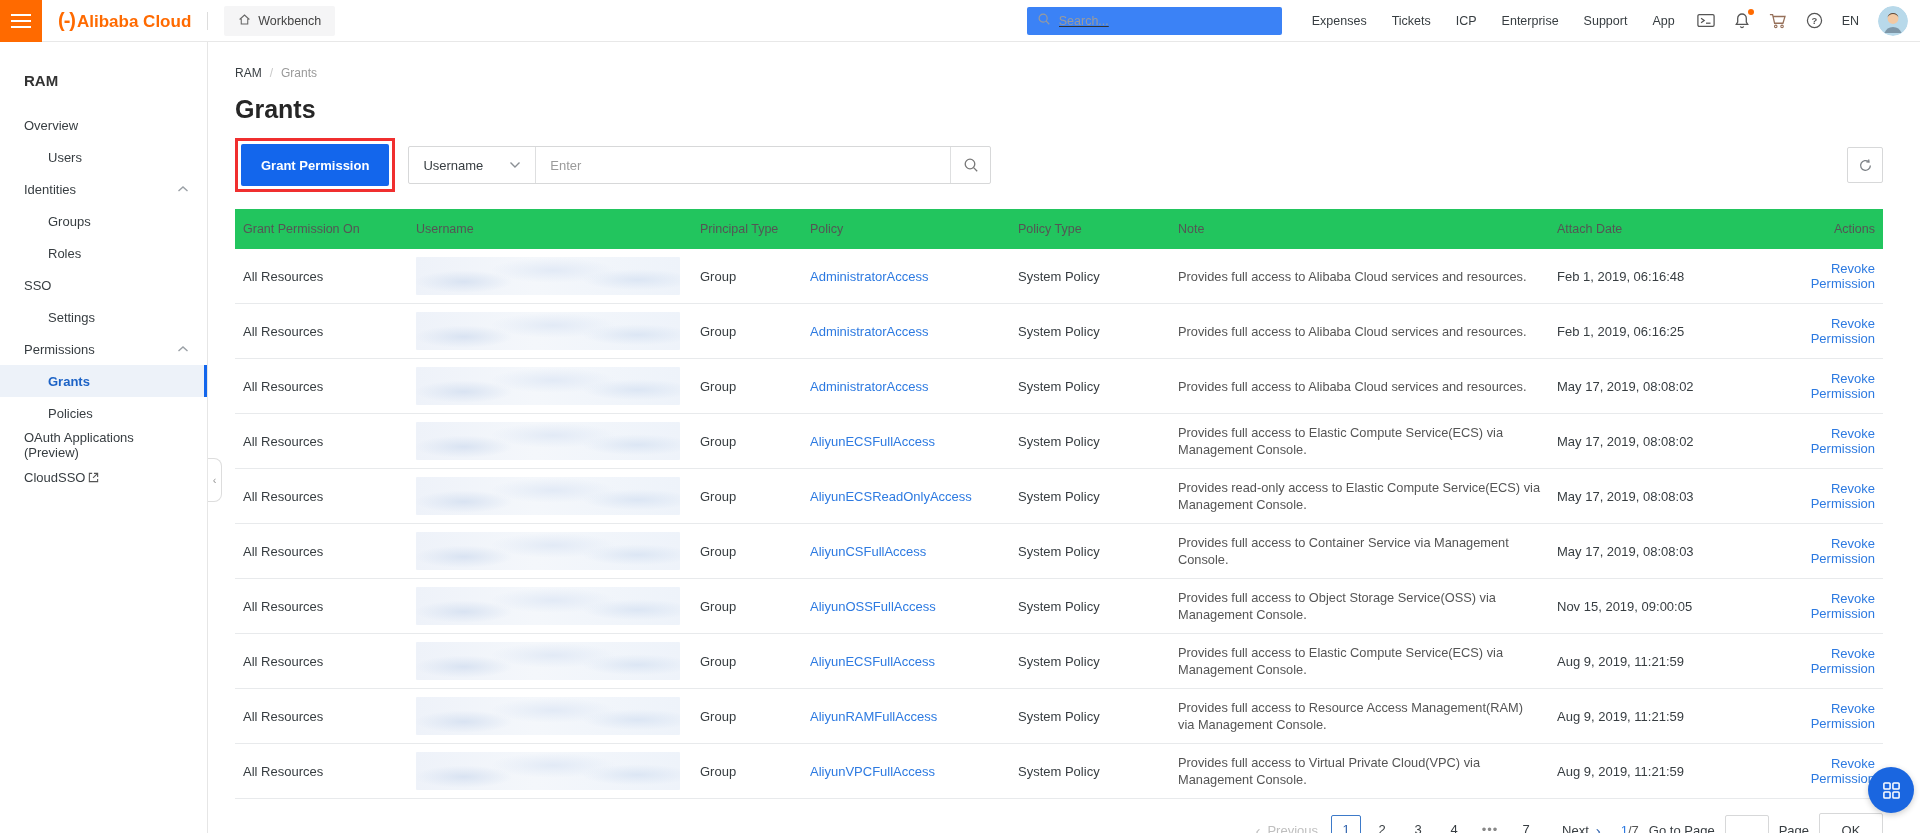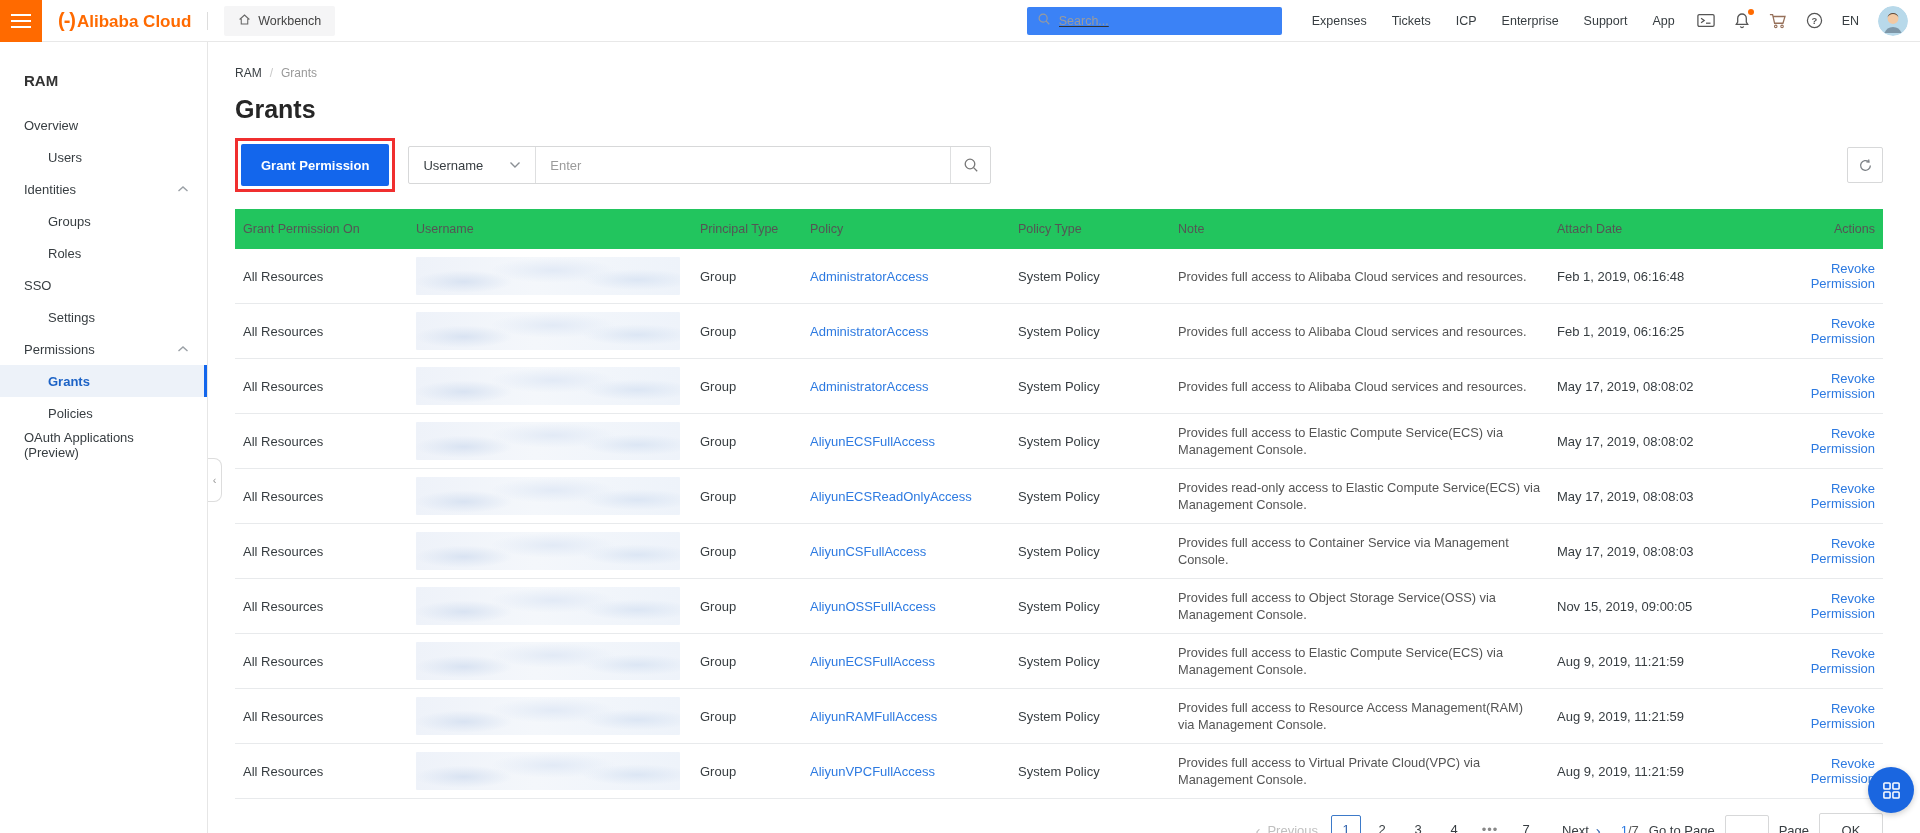--- a/index.html
+++ b/index.html
@@ -237,20 +237,28 @@
 
   </li>
       <li class="side-item lvl1">
     <span class="side-label">Policies</span>
 
   </li>
       <li class="side-item lvl0">
     <span class="side-label">OAuth Applications (Preview)</span>
 
   </li>
+      <li class="side-item lvl0">
+    <span class="side-label">CloudSSO</span>
+    <svg class="ext" width="11" height="11" viewBox="0 0 12 12">
+          <path d="M4.5 1.5 H1.5 V10.5 H10.5 V7.5" fill="none" stroke="#555" stroke-width="1.2"></path>
+          <path d="M6.5 1.5 H10.5 V5.5 M10.5 1.5 L5.5 6.5" fill="none" stroke="#555" stroke-width="1.2"></path>
+        </svg>
+
+  </li>
     </ul>
 </aside>
 <div class="collapse-handle">‹</div>
 
 <main class="main">
   <div class="breadcrumb">
     <span class="root">RAM</span>
     <span class="sep">/</span>
     <span class="cur">Grants</span>
   </div>

